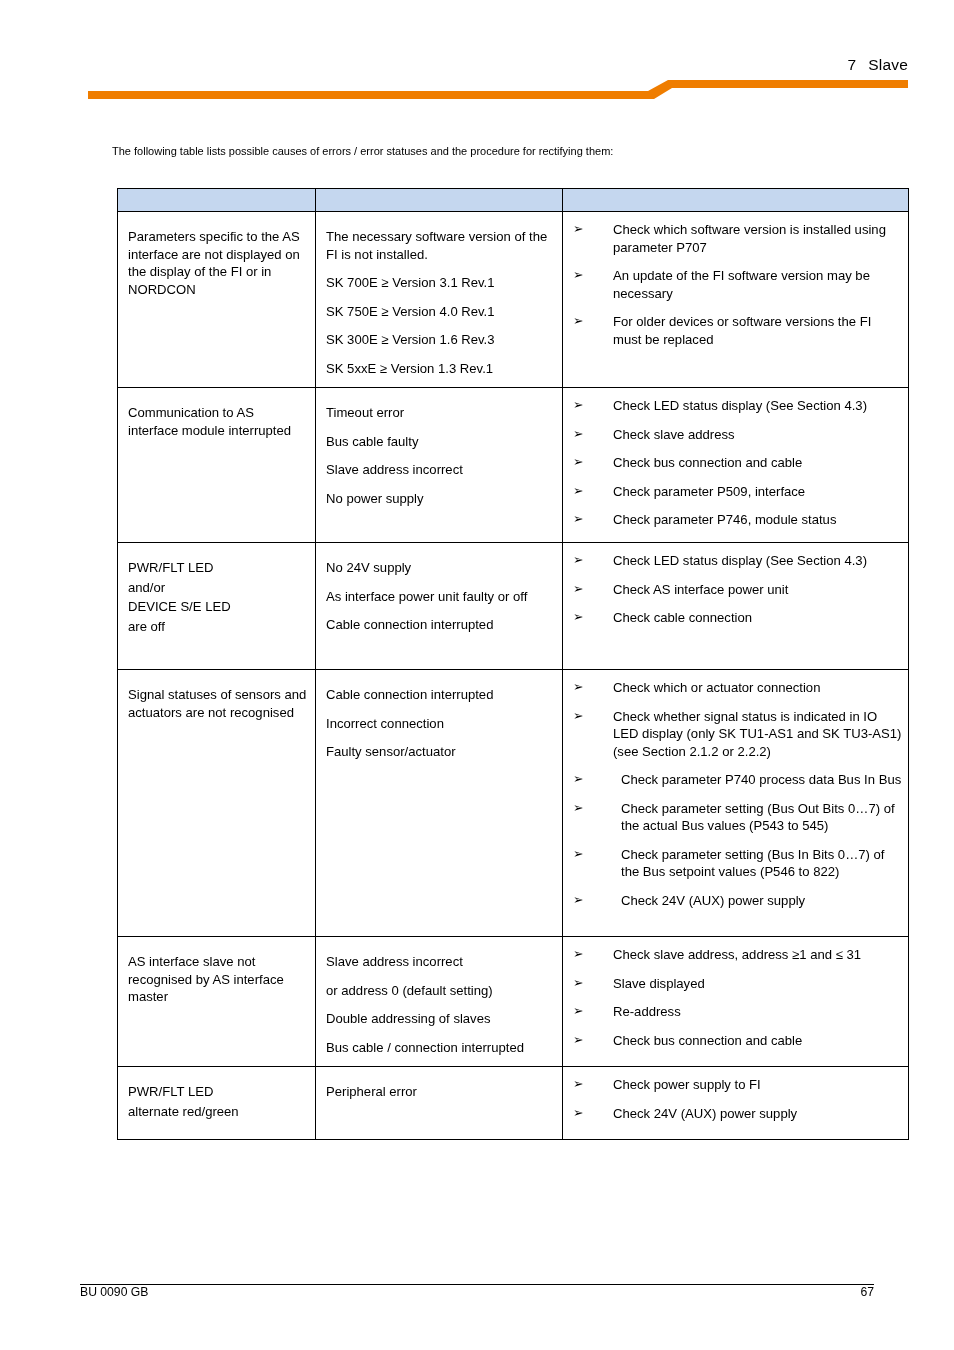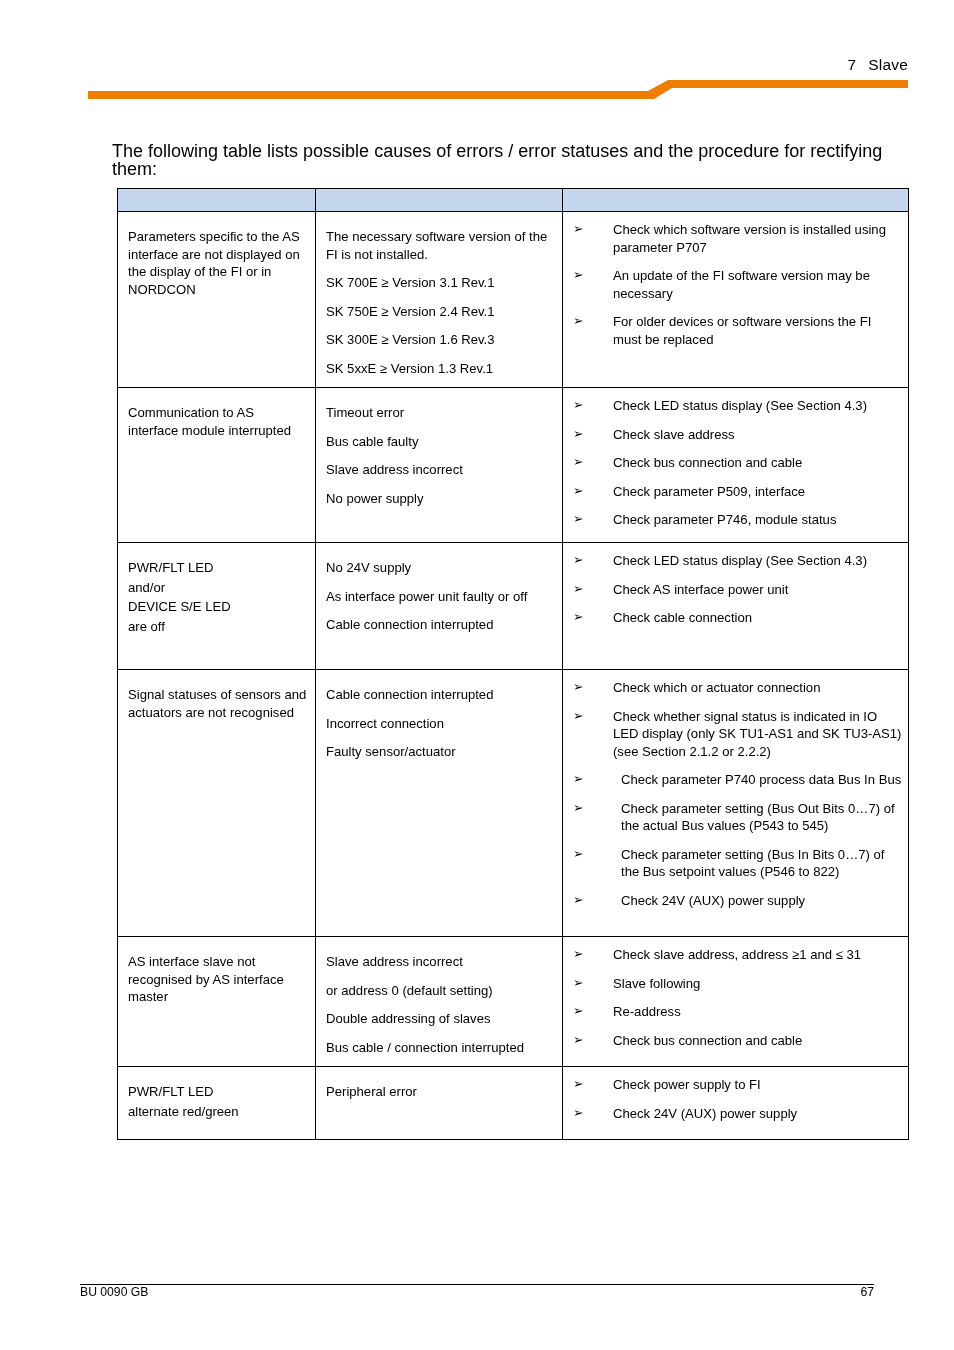--- a/index.html
+++ b/index.html
@@ -43,21 +43,21 @@
     width: 820px;
     height: 22px;
   }
 
   
   .intro {
     position: absolute;
     left: 112px;
     top: 142px;
     width: 800px;
-    font-size: 18px;
+    font-size: 11px;
     line-height: 18px;
   }
 
   
   .fault-table {
     position: absolute;
     left: 117px;
     top: 188px;
     width: 791px;
     border-collapse: collapse;
@@ -167,21 +167,21 @@
       <tr class="rowpad-1">
         <td>
           <div class="cell-inner">
             <div class="para">Parameters specific to the AS interface are not displayed on the display of the FI or in NORDCON</div>
           </div>
         </td>
         <td>
           <div class="cell-inner">
             <div class="para">The necessary software version of the FI is not installed.</div>
             <div class="para">SK 700E ≥ Version 3.1 Rev.1</div>
-            <div class="para">SK 750E ≥ Version 2.4 Rev.1</div>
+            <div class="para">SK 750E ≥ Version 4.0 Rev.1</div>
             <div class="para">SK 300E ≥ Version 1.6 Rev.3</div>
             <div class="para">SK 5xxE ≥ Version 1.3 Rev.1</div>
           </div>
         </td>
         <td>
           <div class="cell-inner col3">
             <div class="bullet">
               <span class="bullet-marker">➢</span>
               <span class="bullet-text">Check which software version is installed using parameter P707</span>
             </div>
@@ -325,21 +325,21 @@
           </div>
         </td>
         <td>
           <div class="cell-inner col3">
             <div class="bullet">
               <span class="bullet-marker">➢</span>
               <span class="bullet-text">Check slave address, address ≥1 and ≤ 31</span>
             </div>
             <div class="bullet">
               <span class="bullet-marker">➢</span>
-              <span class="bullet-text">Slave following</span>
+              <span class="bullet-text">Slave displayed</span>
             </div>
             <div class="bullet">
               <span class="bullet-marker">➢</span>
               <span class="bullet-text">Re-address</span>
             </div>
             <div class="bullet">
               <span class="bullet-marker">➢</span>
               <span class="bullet-text">Check bus connection and cable</span>
             </div>
           </div>

